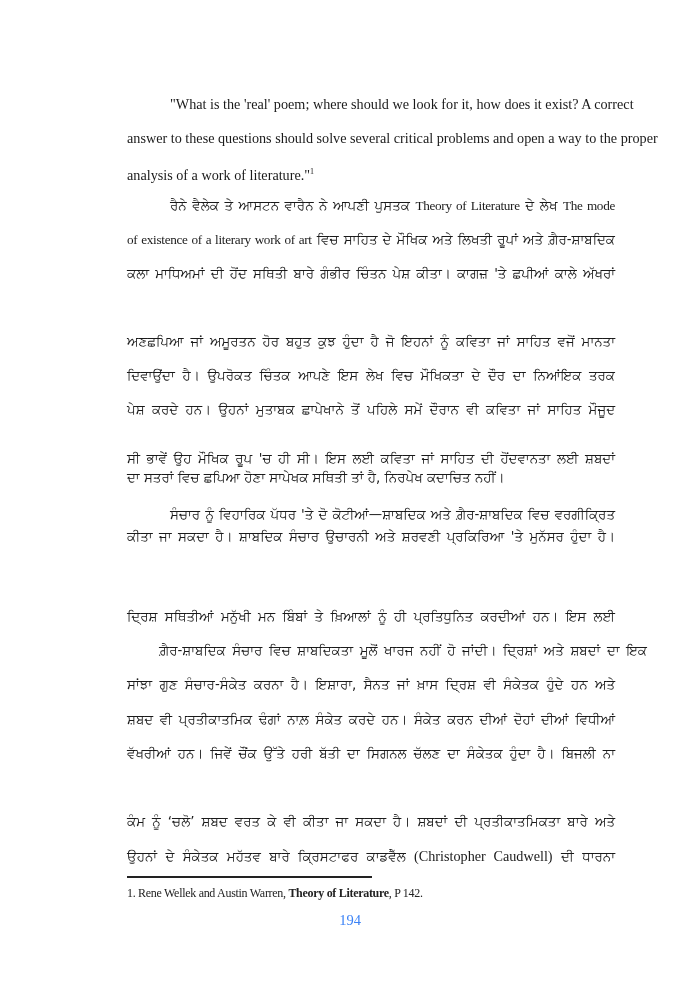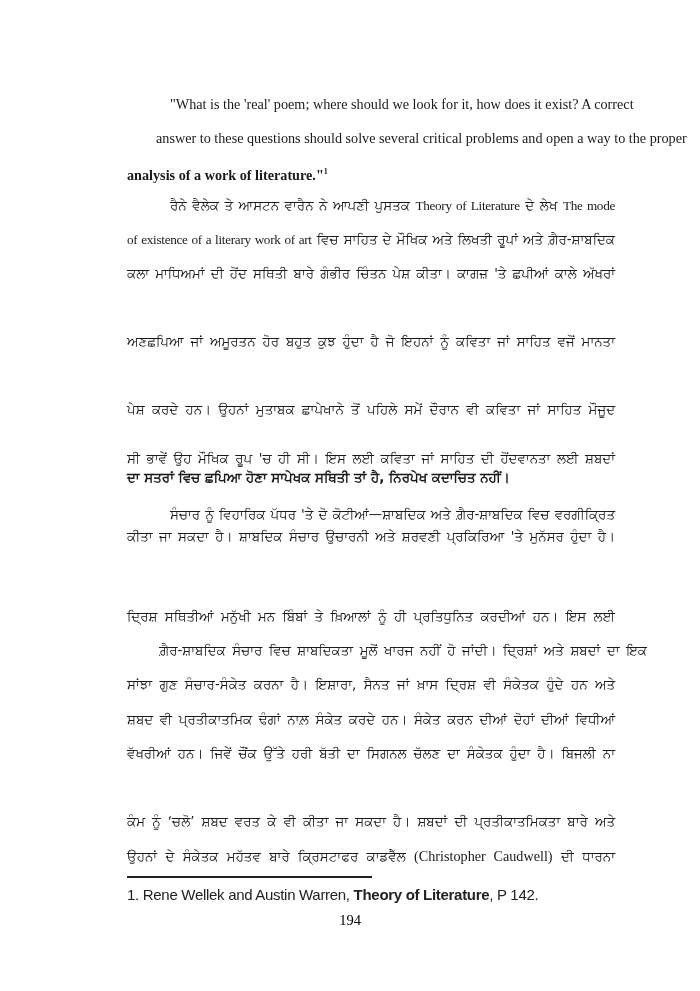--- a/index.html
+++ b/index.html
@@ -4,43 +4,44 @@
 <style>
   html, body { margin:0; padding:0; background:#ffffff; }
   body { width:700px; height:991px; position:relative; overflow:hidden; color:#111; }
   .page { position:absolute; left:0; top:0; width:700px; height:991px; background:#fff; }
   .line {
     position:absolute; left:127px; width:488px; height:34px;
     line-height:34px; white-space:nowrap; font-size:13.4px;
     font-family:"DejaVu Sans", sans-serif; color:#1a1a1a;
     text-align:justify; text-align-last:justify;
   }
-  .line.last { text-align-last:left;font-weight:bold; }
+  .line.last { text-align-last:left; }
   .line.indent { left:170px; width:445px; }
   .en { font-family:"Liberation Serif", serif; font-size:14.2px; }
   .en-small { font-family:"Liberation Serif", serif; font-size:13.2px; letter-spacing:-0.3px; }
   .sep { position:absolute; left:127px; top:876px; width:245px; height:1.5px; background:#222; }
-  .footnote { position:absolute; left:127px; top:886px; font-family:Liberation Sans, sans-serif; font-size:15px; color:#222; white-space:nowrap; letter-spacing:-0.3px; }
+  .footnote { position:absolute; left:127px; top:886px; font-family:Liberation Serif, serif; font-size:12px; color:#222; white-space:nowrap; letter-spacing:-0.3px; }
   .footnote b { font-weight:bold; }
-  .pageno { position:absolute; left:0; width:700px; top:912px; text-align:center; font-family:"Liberation Serif", serif; font-size:14.5px; color:#000000; }
+  .pageno { position:absolute; left:0; width:700px; top:912px; text-align:center; font-family:"Liberation Serif", serif; font-size:14.5px; color:#3b82f6; }
   sup { font-size:8px; vertical-align:6px; }
 </style>
 </head>
 <body>
 
 <div class="page">
 
   <div class="line indent en" style="top:87px;">"What is the 'real' poem; where should we look for it, how does it exist? A correct</div>
-  <div class="line en" style="top:121px;margin-left:29px;">answer to these questions should solve several critical problems and open a way to the proper</div>
+  <div class="line en" style="top:121px;">answer to these questions should solve several critical problems and open a way to the proper</div>
   <div class="line en last" style="top:155px;"><span>analysis of a work of literature."</span><sup>1</sup></div>
 
   <div class="line indent" style="top:189px;"><span>ਰੈਨੇ ਵੈਲੇਕ ਤੇ ਆਸਟਨ ਵਾਰੈਨ ਨੇ ਆਪਣੀ ਪੁਸਤਕ </span><span class="en-small">Theory of Literature</span><span> ਦੇ ਲੇਖ </span><span class="en-small">The mode</span></div>
   <div class="line" style="top:223px;"><span class="en-small">of existence of a literary work of art</span><span> ਵਿਚ ਸਾਹਿਤ ਦੇ ਮੌਖਿਕ ਅਤੇ ਲਿਖਤੀ ਰੂਪਾਂ ਅਤੇ ਗ਼ੈਰ-ਸ਼ਾਬਦਿਕ</span></div>
   <div class="line" style="top:257px;">ਕਲਾ ਮਾਧਿਅਮਾਂ ਦੀ ਹੋਂਦ ਸਥਿਤੀ ਬਾਰੇ ਗੰਭੀਰ ਚਿੰਤਨ ਪੇਸ਼ ਕੀਤਾ। ਕਾਗਜ਼ 'ਤੇ ਛਪੀਆਂ ਕਾਲੇ ਅੱਖਰਾਂ</div>
   <div class="line" style="top:325px;">ਅਣਛਪਿਆ ਜਾਂ ਅਮੂਰਤਨ ਹੋਰ ਬਹੁਤ ਕੁਝ ਹੁੰਦਾ ਹੈ ਜੋ ਇਹਨਾਂ ਨੂੰ ਕਵਿਤਾ ਜਾਂ ਸਾਹਿਤ ਵਜੋਂ ਮਾਨਤਾ</div>
+  <div class="line" style="top:359px;">ਦਿਵਾਉਂਦਾ ਹੈ। ਉਪਰੋਕਤ ਚਿੰਤਕ ਆਪਣੇ ਇਸ ਲੇਖ ਵਿਚ ਮੌਖਿਕਤਾ ਦੇ ਦੌਰ ਦਾ ਨਿਆਂਇਕ ਤਰਕ</div>
   <div class="line" style="top:393px;">ਪੇਸ਼ ਕਰਦੇ ਹਨ।  ਉਹਨਾਂ ਮੁਤਾਬਕ ਛਾਪੇਖਾਨੇ ਤੋਂ ਪਹਿਲੇ ਸਮੇਂ ਦੌਰਾਨ ਵੀ ਕਵਿਤਾ ਜਾਂ ਸਾਹਿਤ ਮੌਜੂਦ</div>
   <div class="line" style="top:442px;">ਸੀ ਭਾਵੇਂ ਉਹ ਮੌਖਿਕ ਰੂਪ 'ਚ ਹੀ ਸੀ। ਇਸ ਲਈ ਕਵਿਤਾ ਜਾਂ ਸਾਹਿਤ ਦੀ ਹੋਂਦਵਾਨਤਾ ਲਈ ਸ਼ਬਦਾਂ</div>
   <div class="line last" style="top:461px;">ਦਾ ਸਤਰਾਂ ਵਿਚ ਛਪਿਆ ਹੋਣਾ ਸਾਪੇਖਕ ਸਥਿਤੀ ਤਾਂ ਹੈ, ਨਿਰਪੇਖ ਕਦਾਚਿਤ ਨਹੀਂ।</div>
 
   <div class="line indent" style="top:498px;">ਸੰਚਾਰ ਨੂੰ ਵਿਹਾਰਿਕ ਪੱਧਰ 'ਤੇ ਦੋ ਕੋਟੀਆਂ—ਸ਼ਾਬਦਿਕ ਅਤੇ ਗ਼ੈਰ-ਸ਼ਾਬਦਿਕ ਵਿਚ ਵਰਗੀਕ੍ਰਿਤ</div>
   <div class="line" style="top:520px;">ਕੀਤਾ ਜਾ ਸਕਦਾ ਹੈ। ਸ਼ਾਬਦਿਕ ਸੰਚਾਰ ਉਚਾਰਨੀ ਅਤੇ ਸ਼ਰਵਣੀ ਪ੍ਰਕਿਰਿਆ 'ਤੇ ਮੁਨੱਸਰ ਹੁੰਦਾ ਹੈ।</div>
   <div class="line" style="top:600px;">ਦ੍ਰਿਸ਼ ਸਥਿਤੀਆਂ ਮਨੁੱਖੀ ਮਨ ਬਿੰਬਾਂ ਤੇ ਖ਼ਿਆਲਾਂ ਨੂੰ ਹੀ ਪ੍ਰਤਿਧੁਨਿਤ ਕਰਦੀਆਂ ਹਨ। ਇਸ ਲਈ</div>
   <div class="line" style="top:634px;margin-left:32px;">ਗ਼ੈਰ-ਸ਼ਾਬਦਿਕ ਸੰਚਾਰ ਵਿਚ ਸ਼ਾਬਦਿਕਤਾ ਮੂਲੋਂ ਖਾਰਜ ਨਹੀਂ ਹੋ ਜਾਂਦੀ। ਦ੍ਰਿਸ਼ਾਂ ਅਤੇ ਸ਼ਬਦਾਂ ਦਾ ਇਕ</div>
   <div class="line" style="top:668px;">ਸਾਂਝਾ ਗੁਣ ਸੰਚਾਰ-ਸੰਕੇਤ ਕਰਨਾ ਹੈ। ਇਸ਼ਾਰਾ, ਸੈਨਤ ਜਾਂ ਖ਼ਾਸ ਦ੍ਰਿਸ਼ ਵੀ ਸੰਕੇਤਕ ਹੁੰਦੇ ਹਨ ਅਤੇ</div>
   <div class="line" style="top:703px;">ਸ਼ਬਦ ਵੀ ਪ੍ਰਤੀਕਾਤਮਿਕ ਢੰਗਾਂ ਨਾਲ਼ ਸੰਕੇਤ ਕਰਦੇ ਹਨ। ਸੰਕੇਤ ਕਰਨ ਦੀਆਂ ਦੋਹਾਂ ਦੀਆਂ ਵਿਧੀਆਂ</div>

